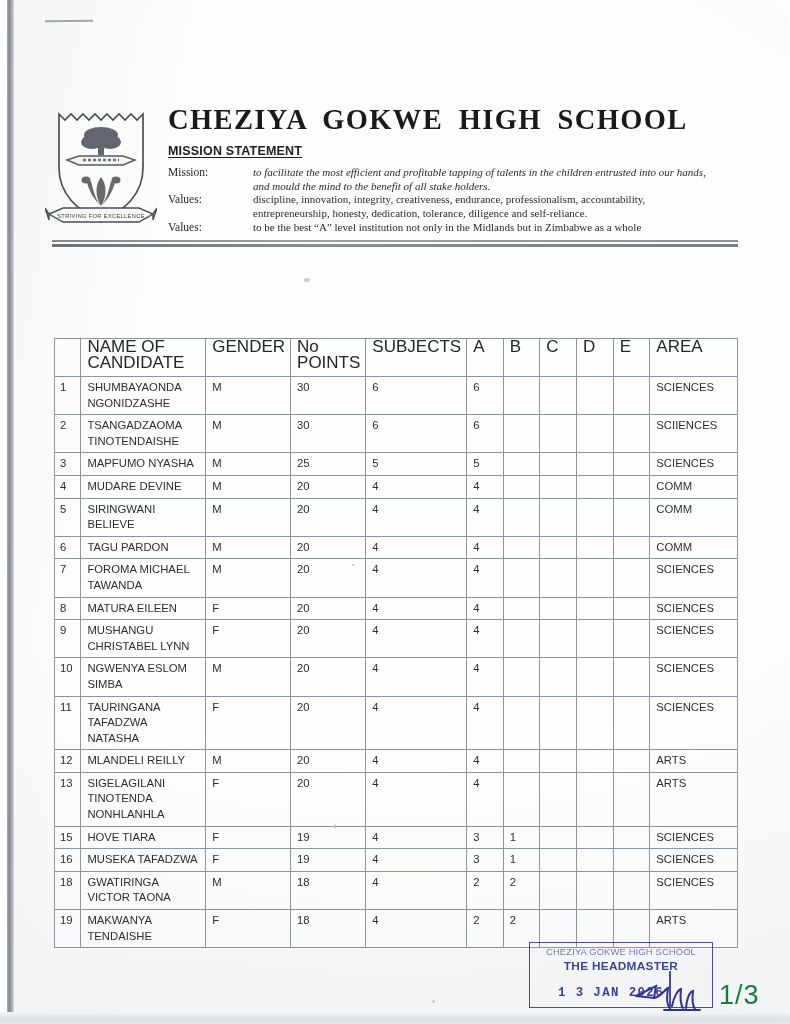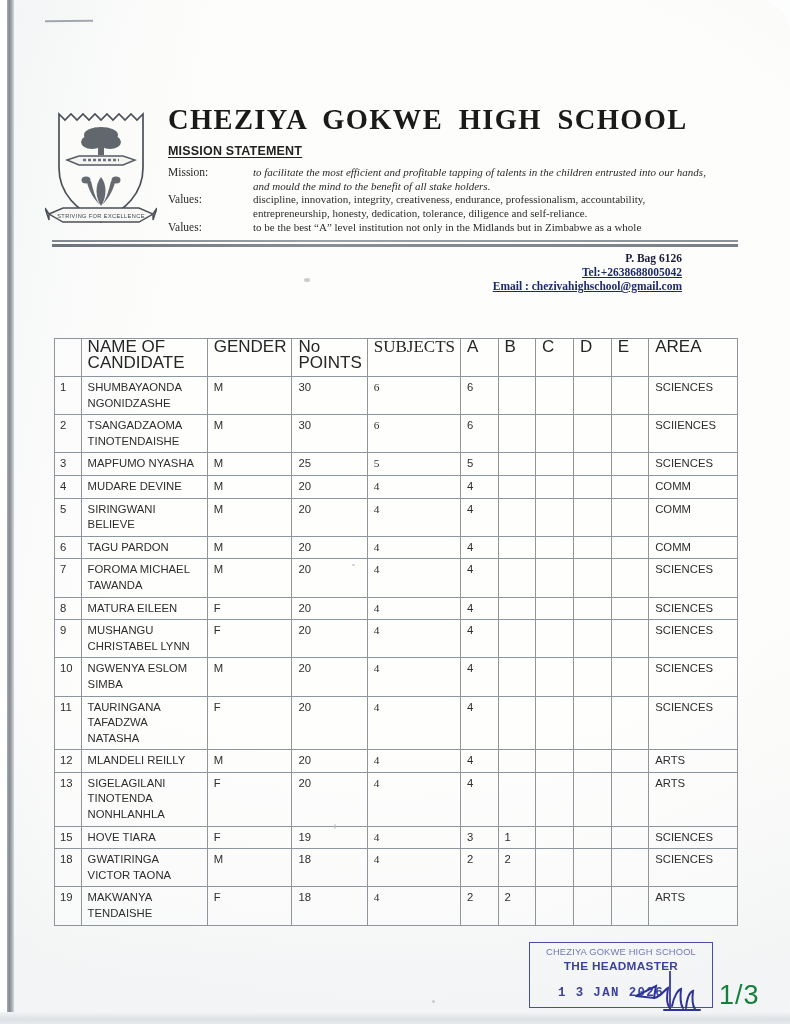--- a/index.html
+++ b/index.html
@@ -121,21 +121,21 @@
   #results-table thead th {
     font-size: 17px;
     color: #262626;
     padding-top: 0;
     height: 38px;
   }
   .c-no    { width: 28px;  text-align: left; padding-left: 5px !important; }
   .c-name  { width: 134px; }
   .c-gen   { width: 58px;  }
   .c-pts   { width: 68px;  }
-  .c-subj  { width: 82px; font-family: Liberation Serif, serif;  }
+  .c-subj  { width: 82px;  }
   .c-g     { width: 44px;  }
   .c-area  { width: 96px;  }
   .nowrapish { white-space: pre-line; }
 
   
   #stamp {
     position: absolute; left: 529px; top: 942px;
     width: 184px; height: 66px;
     border: 1.6px solid #3b3f9e;
     color: #2d3394;
@@ -232,25 +232,20 @@
 
     <div class="ms-row ms-label" style="top:125px;">Values:</div>
     <div class="ms-row ms-text" style="top:125px;">to be the best “A” level institution not only in the Midlands but in Zimbabwe as a whole</div>
   </div>
 
   <div id="rule">
     <div class="r1"></div>
       <div class="r2"></div>
   </div>
 
-  <div id="contact">
-    <div class="c-bag">P. Bag 6126</div>
-    <div class="c-tel">Tel:+2638688005042</div>
-    <div class="c-mail">Email : chezivahighschool@gmail.com</div>
-  </div>
 
   <table id="results-table">
     <thead>
       <tr>
         <th class="c-no"></th>
         <th class="c-name nowrapish">NAME OF
 CANDIDATE</th>
         <th class="c-gen">GENDER</th>
         <th class="c-pts nowrapish">No
 POINTS</th>
@@ -449,20 +444,33 @@
           <td class="c-pts">19</td>
           <td class="c-subj">4</td>
           <td class="c-g">3</td>
           <td class="c-g">1</td>
           <td class="c-g"></td>
           <td class="c-g"></td>
           <td class="c-g"></td>
           <td class="c-area">SCIENCES</td>
         </tr>
         <tr>
+          <td class="c-no">16</td>
+          <td class="c-name nowrapish">MUSEKA TAFADZWA</td>
+          <td class="c-gen">F</td>
+          <td class="c-pts">19</td>
+          <td class="c-subj">4</td>
+          <td class="c-g">3</td>
+          <td class="c-g">1</td>
+          <td class="c-g"></td>
+          <td class="c-g"></td>
+          <td class="c-g"></td>
+          <td class="c-area">SCIENCES</td>
+        </tr>
+        <tr>
           <td class="c-no">18</td>
           <td class="c-name nowrapish">GWATIRINGA
 VICTOR TAONA</td>
           <td class="c-gen">M</td>
           <td class="c-pts">18</td>
           <td class="c-subj">4</td>
           <td class="c-g">2</td>
           <td class="c-g">2</td>
           <td class="c-g"></td>
           <td class="c-g"></td>

